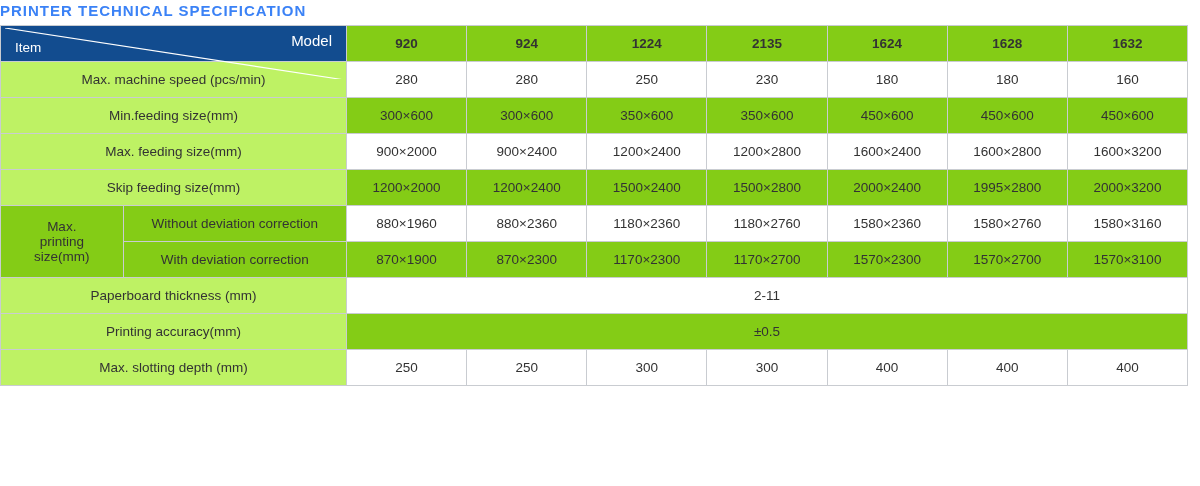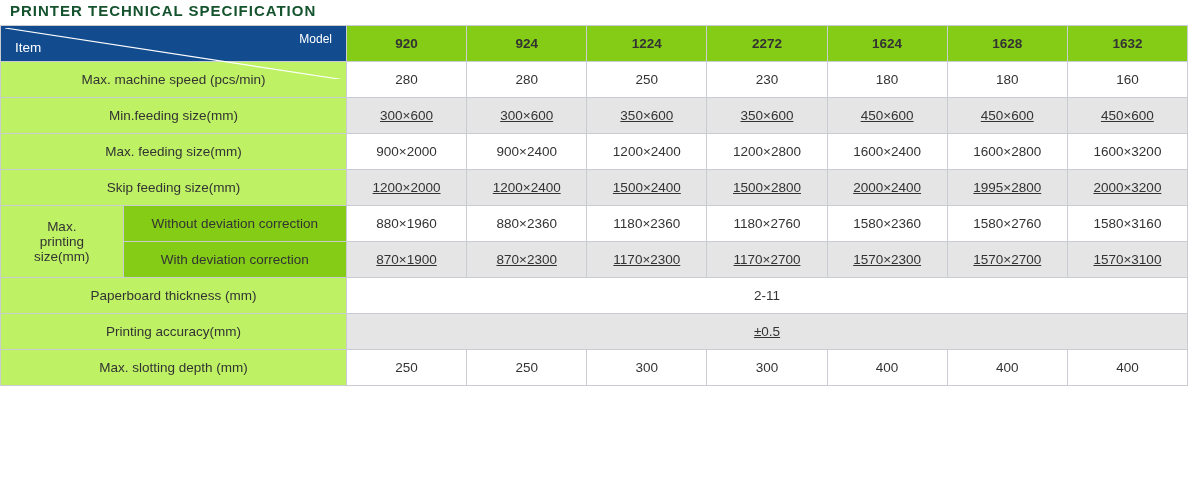--- a/index.html
+++ b/index.html
@@ -9,25 +9,25 @@
     font-family: "Liberation Sans", sans-serif;
   }
   .page {
     width: 1200px;
     height: 486px;
     position: relative;
     box-sizing: border-box;
     overflow: hidden;
   }
   .title {
-    color: #14532d;
+    color: #3b82f6;
     font-size: 15px;
     font-weight: bold;
     letter-spacing: 1px;
-    padding: 2px 0 6px 10px;
+    padding: 2px 0 6px 0;
     font-family: "Liberation Sans", sans-serif;
   }
   table.spec {
     border-collapse: collapse;
     width: 1188px;
     table-layout: fixed;
   }
   table.spec td {
     border: 1px solid #c9ccd1;
     text-align: center;
@@ -48,36 +48,35 @@
   }
   td.lbl-sub {
     background: #84cc16;
     color: #ffffff;
     text-align: left;
     padding-left: 10px;
     font-size: 13px;
     line-height: 15px;
   }
   td.lbl-group {
-    background: #bef264;
+    background: #84cc16;
     color: #ffffff;
     text-align: left;
     padding-left: 10px;
     font-size: 13px;
     line-height: 15px;
   }
   td.modelhdr {
     background: #84cc16;
     font-weight: bold;
     font-size: 14px;
     color: #222;
   }
   td.alt {
-    background: #e5e5e5;
-    text-decoration: underline;
+    background: #84cc16;
   }
   td.white {
     background: #ffffff;
   }
   
   td.corner {
     background: #124c8f;
     position: relative;
     padding: 0;
     height: 44px;
@@ -96,21 +95,21 @@
     left: 10px;
     bottom: 4px;
     color: #ffffff;
     font-size: 13.5px;
   }
   .corner-inner .model-txt {
     position: absolute;
     right: 10px;
     top: 4px;
     color: #ffffff;
-    font-size: 12px;
+    font-size: 15px;
   }
   .lbl-group-lines span { display: block; }
 </style>
 </head>
 <body>
 
 <div class="page">
 
   <div class="title">PRINTER TECHNICAL SPECIFICATION</div>
 
@@ -134,21 +133,21 @@
             <svg class="diag" viewBox="0 0 288 44" preserveAspectRatio="none">
               <line x1="0" y1="0" x2="288" y2="44" stroke="#ffffff" stroke-width="1"></line>
             </svg>
             <span class="item-txt">Item</span>
             <span class="model-txt">Model</span>
           </div>
         </td>
         <td class="modelhdr">920</td>
         <td class="modelhdr">924</td>
         <td class="modelhdr">1224</td>
-        <td class="modelhdr">2272</td>
+        <td class="modelhdr">2135</td>
         <td class="modelhdr">1624</td>
         <td class="modelhdr">1628</td>
         <td class="modelhdr">1632</td>
       </tr>
 
       <tr>
         <td class="lbl" colspan="2">Max. machine speed (pcs/min)</td>
         <td class="white">280</td>
         <td class="white">280</td>
         <td class="white">250</td>

